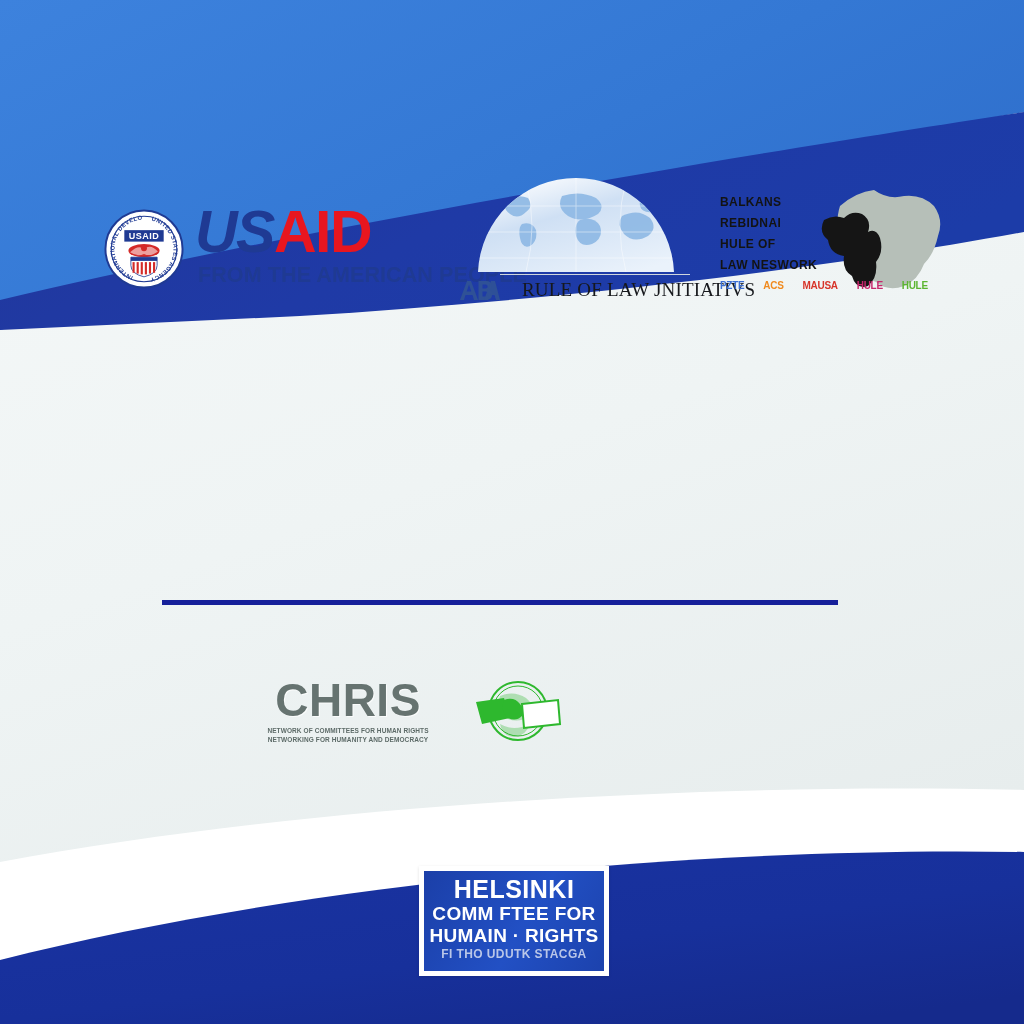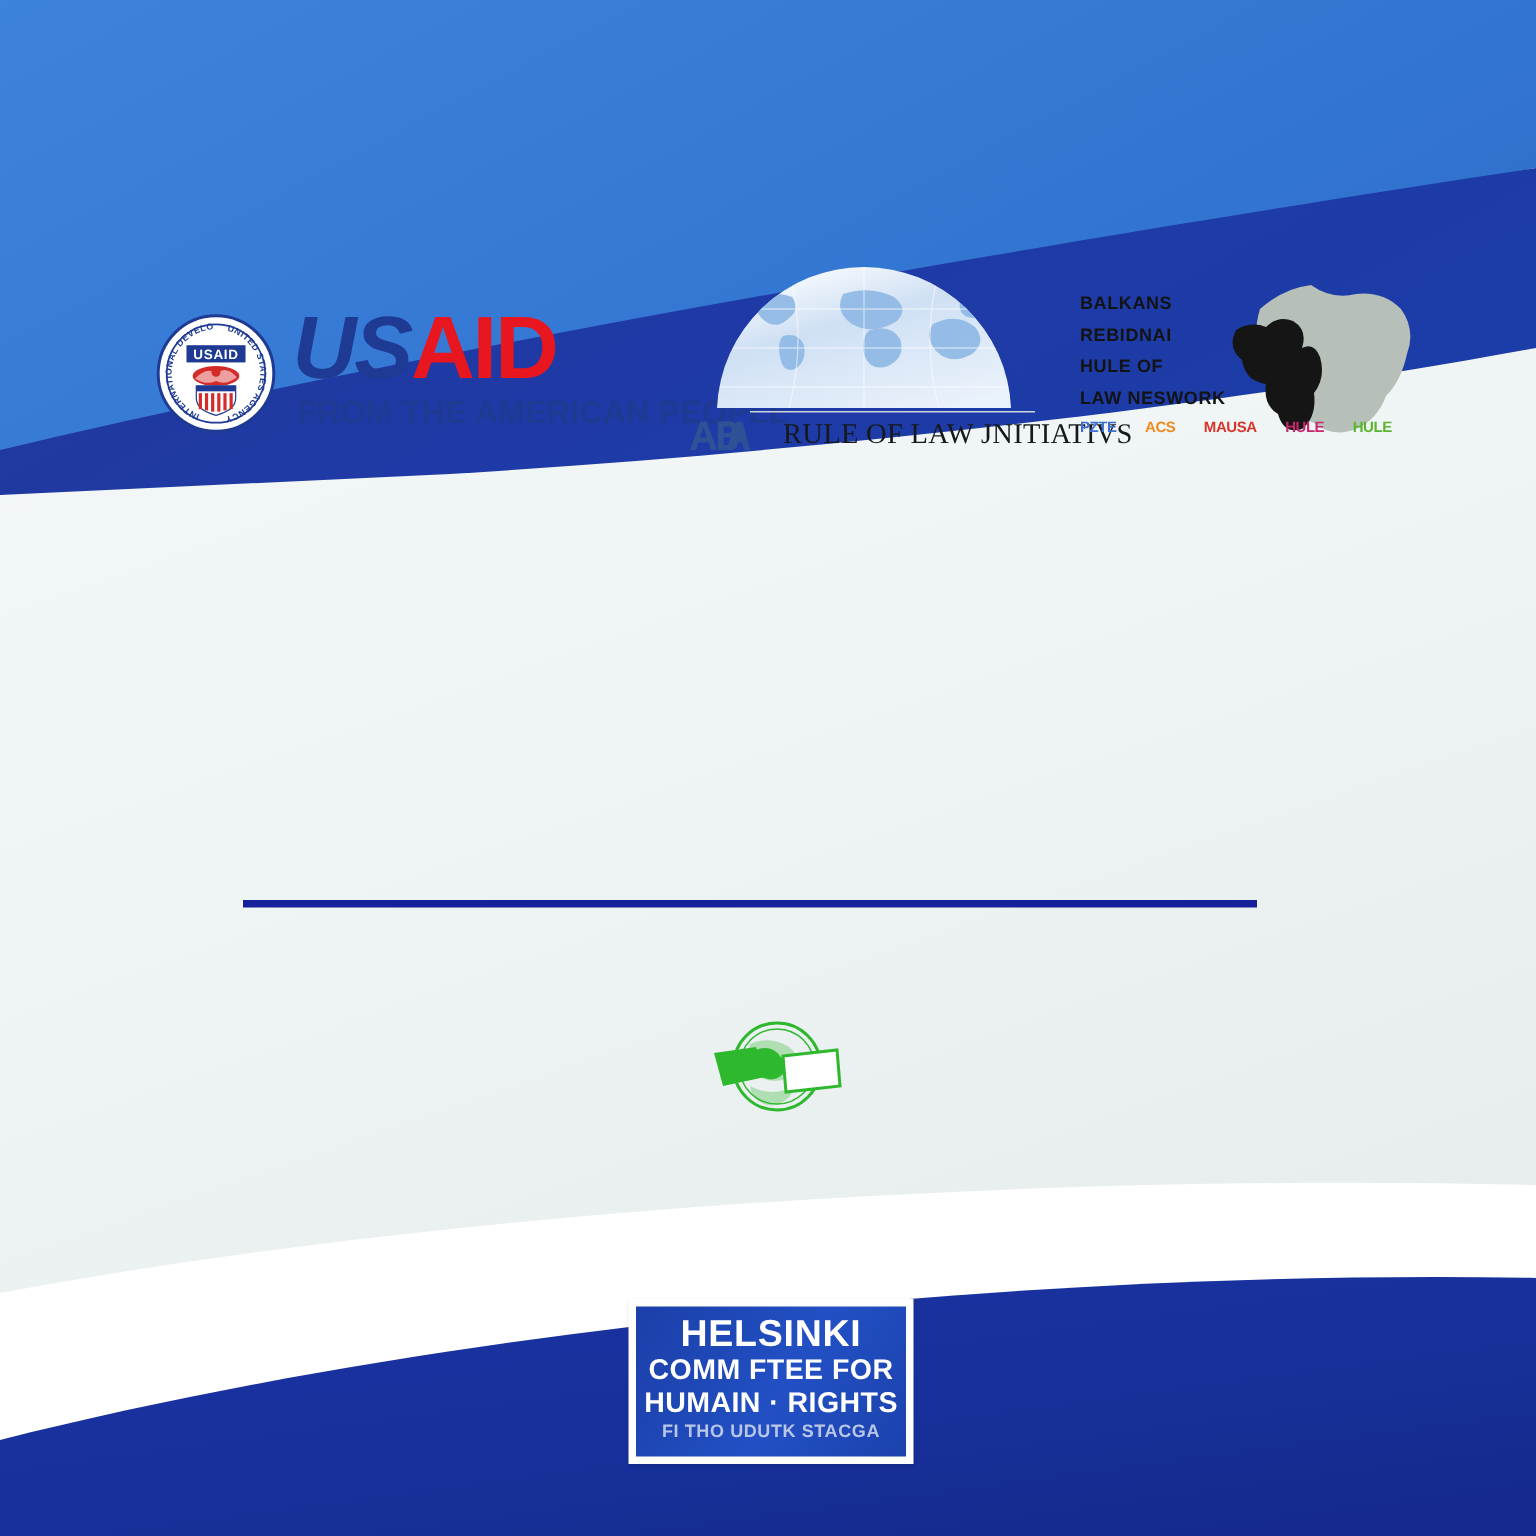--- a/index.html
+++ b/index.html
@@ -427,20 +427,27 @@
         <span style="color:#c7276c">HULE</span>
         <span style="color:#5cb531">HULE</span>
       </div>
     </div>
   </div>
 
   <div class="title-rule"></div>
 
   <div class="partner-row">
 
+    <div class="chris-block">
+      <div class="chris-word">CHRIS</div>
+      <div class="chris-sub">
+        <div>NETWORK OF COMMITTEES FOR HUMAN RIGHTS</div>
+        <div>NETWORKING FOR HUMANITY AND DEMOCRACY</div>
+      </div>
+    </div>
 
     <svg class="green-seal" viewBox="0 0 96 62" aria-hidden="true">
       <circle cx="48" cy="31" r="29" fill="none" stroke="#2eb82e" stroke-width="2"></circle>
       <circle cx="48" cy="31" r="25" fill="none" stroke="#2eb82e" stroke-width="1"></circle>
       <path d="M30,16 q14,-6 26,2 q10,8 4,18 q-12,8 -24,2 q-10,-10 -6,-22 Z" fill="#2eb82e" opacity="0.32"></path>
       <path d="M30,44 q14,8 30,0 q-4,12 -16,13 q-12,-1 -14,-13 Z" fill="#2eb82e" opacity="0.32"></path>
 
       <path d="M6,22 L34,18 L40,38 L12,44 Z" fill="#2eb82e"></path>
 
       <path d="M34,20 q10,-4 16,4 q6,6 2,12 q-6,6 -14,2 q-8,-6 -4,-18 Z" fill="#2eb82e"></path>

